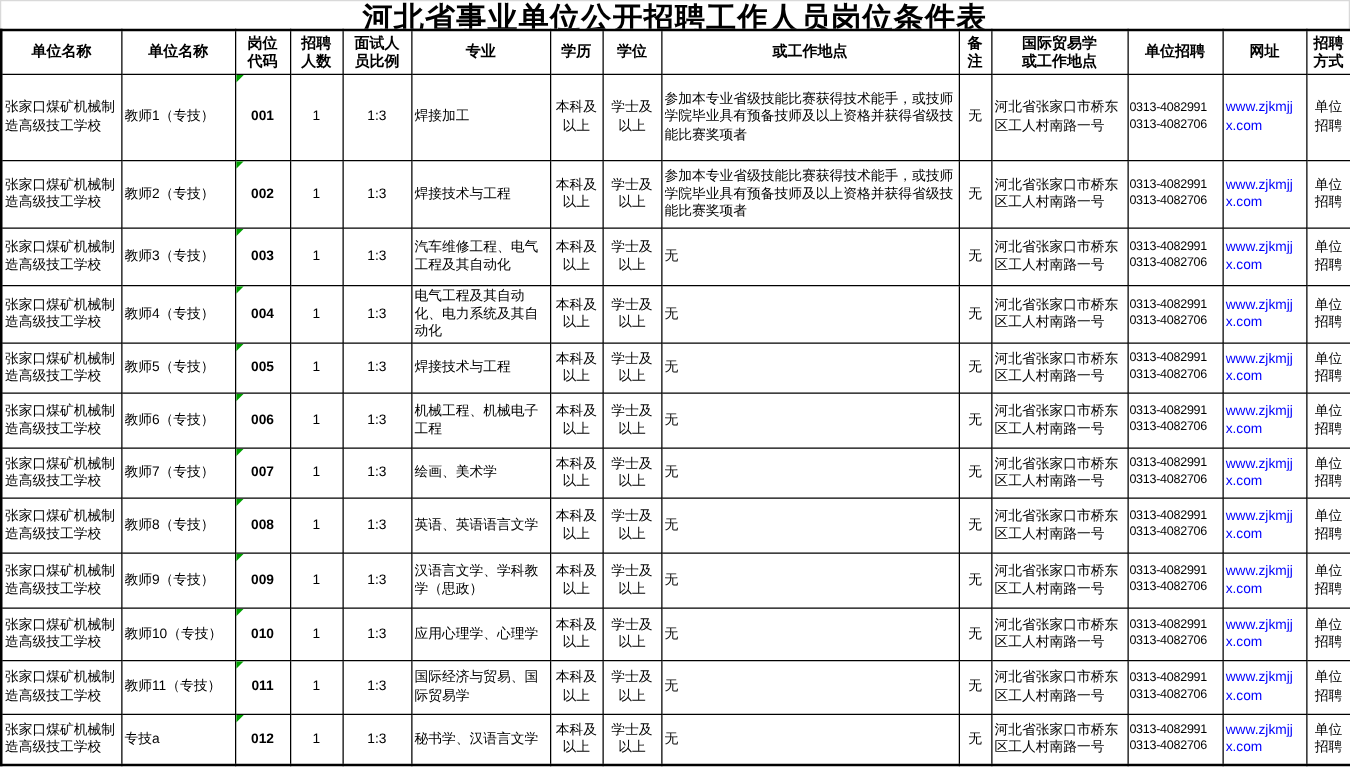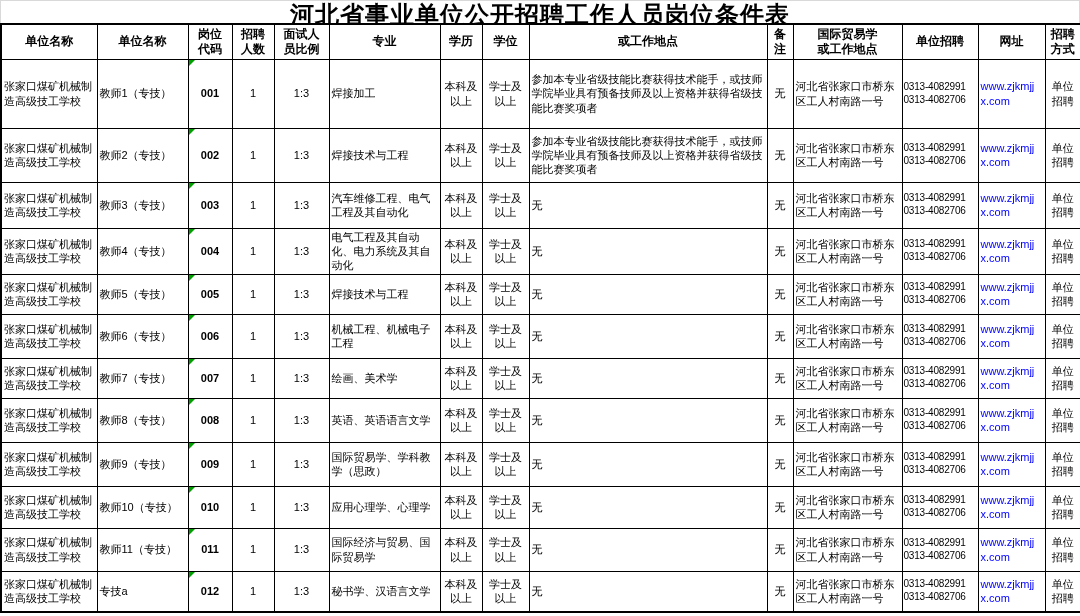--- a/index.html
+++ b/index.html
@@ -265,21 +265,21 @@
 0313-4082706</td>
       <td class="l"><a class="weblink">www.zjkmjjx.com</a></td>
       <td class="c">单位招聘</td>
     </tr>
         <tr>
       <td class="l">张家口煤矿机械制造高级技工学校</td>
       <td class="l">教师9（专技）</td>
       <td class="code-cell"><span class="green-tri"></span><span>009</span></td>
       <td class="c">1</td>
       <td class="c">1:3</td>
-      <td class="l">国际贸易学、学科教学（思政）</td>
+      <td class="l">汉语言文学、学科教学（思政）</td>
       <td class="c">本科及以上</td>
       <td class="c">学士及以上</td>
       <td class="l">无</td>
       <td class="c">无</td>
       <td class="l">河北省张家口市桥东区工人村南路一号</td>
       <td class="phone-cell">0313-4082991
 0313-4082706</td>
       <td class="l"><a class="weblink">www.zjkmjjx.com</a></td>
       <td class="c">单位招聘</td>
     </tr>

